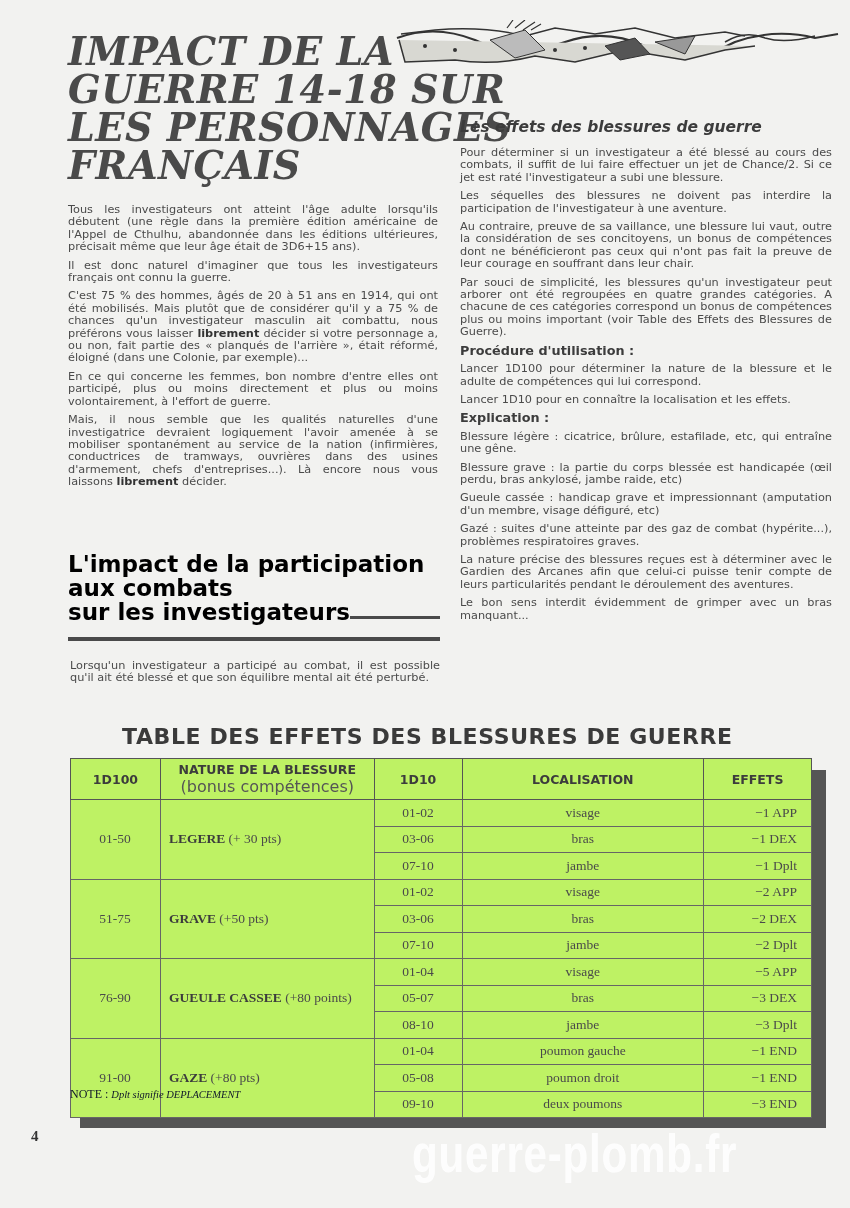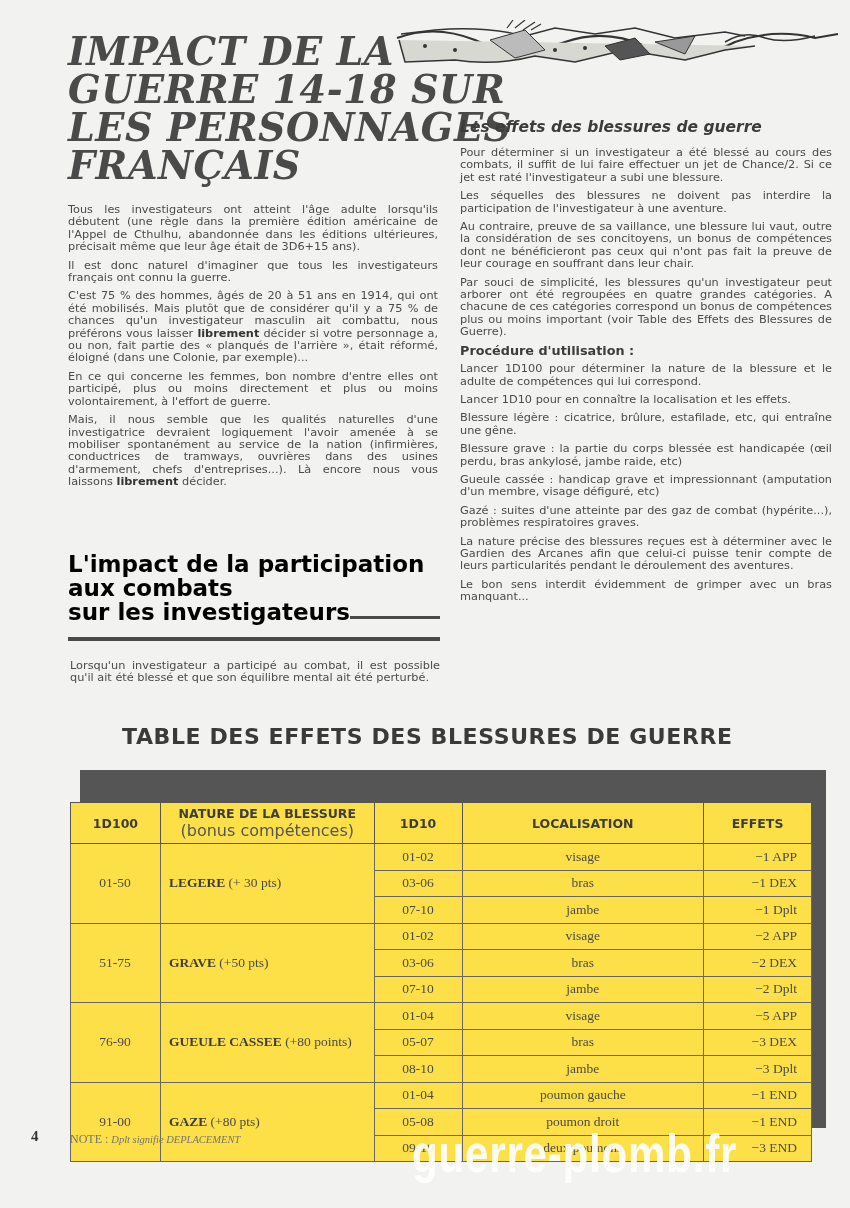--- a/index.html
+++ b/index.html
@@ -34,37 +34,37 @@
   .sec-head .line3 { display: flex; align-items: flex-end; }
   .sec-head .dash { flex: 1; border-bottom: 3px solid #4a4a4a; margin-bottom: 5px; }
   .rule { left: 68px; top: 637px; width: 372px; height: 4px; background: #4a4a4a; }
   .left-bottom { left: 70px; top: 660px; width: 370px; }
   .table-title {
     left: 122px; top: 724px; font-weight: bold; font-size: 22px; color: #3a3a3a;
     letter-spacing: 0.6px; white-space: nowrap;
   }
   .table-shadow { left: 80px; top: 770px; width: 746px; height: 358px; background: #555; }
   .tbl {
-    left: 70px; top: 802px; width: 742px; border-collapse: collapse; background: #fde047;
+    left: 70px; top: 758px; width: 742px; border-collapse: collapse; background: #bef264;
     font-family: "Liberation Serif", serif; font-size: 13.5px; color: #4a4a4a;
   }
   .tbl th {
     font-family: "DejaVu Sans", sans-serif; font-weight: bold; font-size: 12.5px; color: #3c3c3c;
     border: 1px solid #555; height: 40px; padding: 0 4px;
   }
   .tbl th .small { display: block; font-weight: normal; font-size: 16px; color: #555; }
   .tbl td { border: 1px solid #666; height: 25.5px; padding: 0 6px; }
   .tbl td.range { text-align: center; padding-left: 5px; }
   .tbl td.nature { text-align: left; padding-left: 8px; }
   .tbl td.nature b { color: #3c3c3c; }
   .tbl td.d10 { text-align: center; padding-left: 6px; }
   .tbl td.loc { text-align: center; }
   .tbl td.eff { text-align: right; padding-right: 14px; }
   .page-num { left: 31px; top: 1128px; font-family: "Liberation Serif", serif; font-weight: bold; font-size: 15px; color: #333; }
-  .note { left: 70px; top: 1132px; font-family: "Liberation Serif", serif; font-size: 12px; color: #737373; }
+  .note { left: 70px; top: 1087px; font-family: "Liberation Serif", serif; font-size: 12px; color: #0f172a; }
   .note i { font-size: 10.5px; }
   .watermark {
     left: 412px; top: 1122px; font-family: "Liberation Sans", sans-serif; font-weight: bold;
     font-size: 54px; color: #ffffff; opacity: 0.92; letter-spacing: 1px;
     transform: scaleX(0.78); transform-origin: left; white-space: nowrap;
   }
 </style>
 </head>
 <body>
 
@@ -113,20 +113,21 @@
 
 <div class="abs right-head">Les effets des blessures de guerre</div>
 <div class="abs col right-col">
   <p>Pour déterminer si un investigateur a été blessé au cours des combats, il suffit de lui faire effectuer un jet de Chance/2. Si ce jet est raté l'investigateur a subi une blessure.</p>
   <p>Les séquelles des blessures ne doivent pas interdire la participation de l'investigateur à une aventure.</p>
   <p>Au contraire, preuve de sa vaillance, une blessure lui vaut, outre la considération de ses concitoyens, un bonus de compétences dont ne bénéficieront pas ceux qui n'ont pas fait la preuve de leur courage en souffrant dans leur chair.</p>
   <p>Par souci de simplicité, les blessures qu'un investigateur peut arborer ont été regroupées en quatre grandes catégories. A chacune de ces catégories correspond un bonus de compétences plus ou moins important (voir Table des Effets des Blessures de Guerre).</p>
   <div class="sub-head">Procédure d'utilisation :</div>
   <p>Lancer 1D100 pour déterminer la nature de la blessure et le adulte de compétences qui lui correspond.</p>
   <p>Lancer 1D10 pour en connaître la localisation et les effets.</p>
+  <div class="sub-head">Explication :</div>
   <p>Blessure légère : cicatrice, brûlure, estafilade, etc, qui entraîne une gêne.</p>
   <p>Blessure grave : la partie du corps blessée est handicapée (œil perdu, bras ankylosé, jambe raide, etc)</p>
   <p>Gueule cassée : handicap grave et impressionnant (amputation d'un membre, visage défiguré, etc)</p>
   <p>Gazé : suites d'une atteinte par des gaz de combat (hypérite...), problèmes respiratoires graves.</p>
   <p>La nature précise des blessures reçues est à déterminer avec le Gardien des Arcanes afin que celui-ci puisse tenir compte de leurs particularités pendant le déroulement des aventures.</p>
   <p>Le bon sens interdit évidemment de grimper avec un bras manquant...</p>
 </div>
 
 <div class="abs table-title">TABLE DES EFFETS DES BLESSURES DE GUERRE</div>
 <div class="abs table-shadow"></div>

